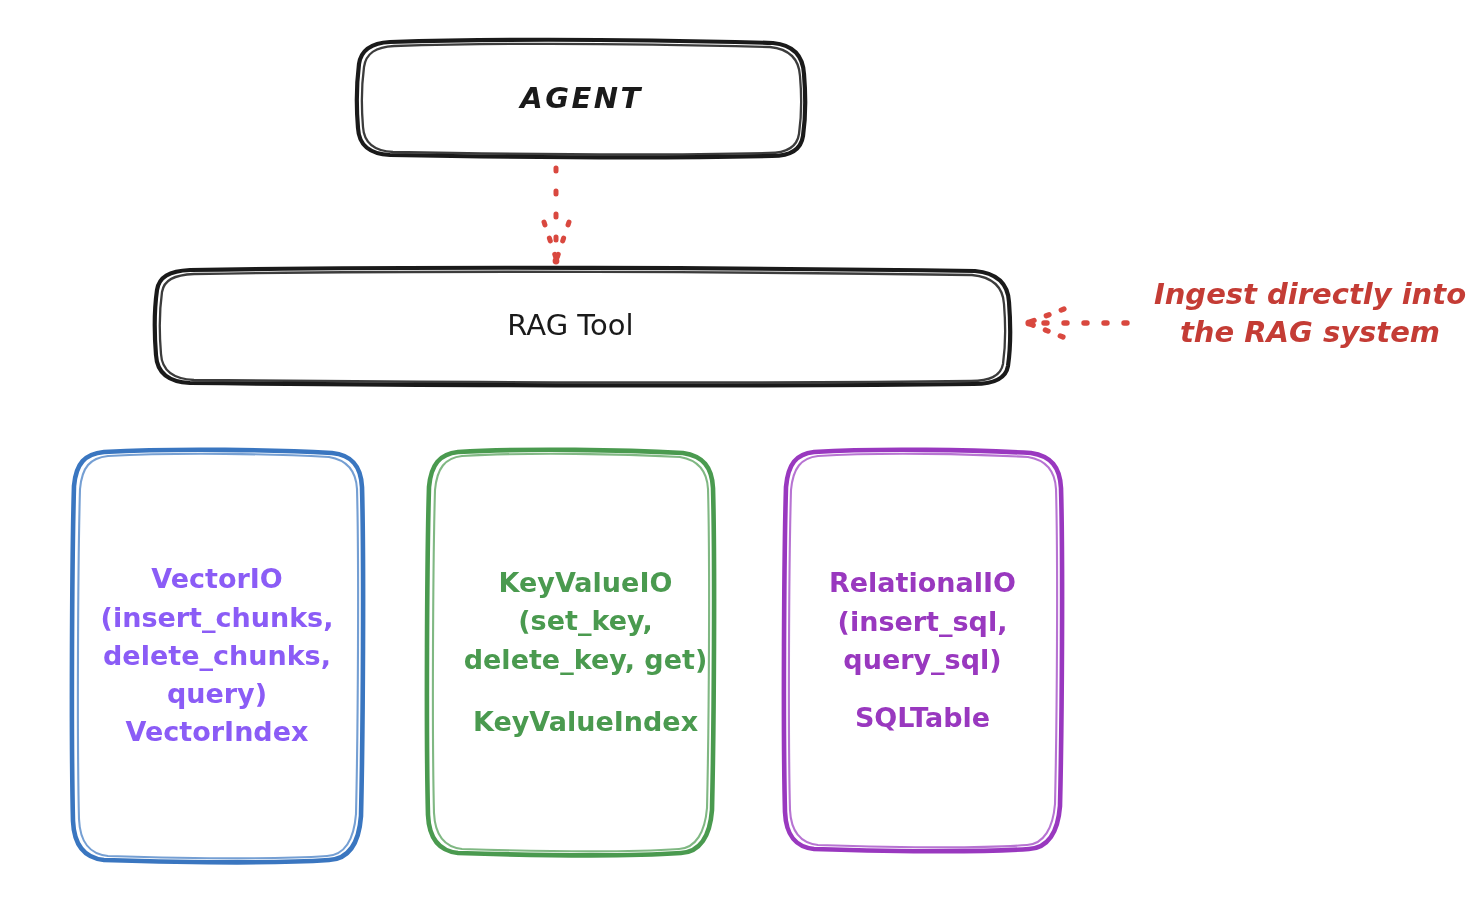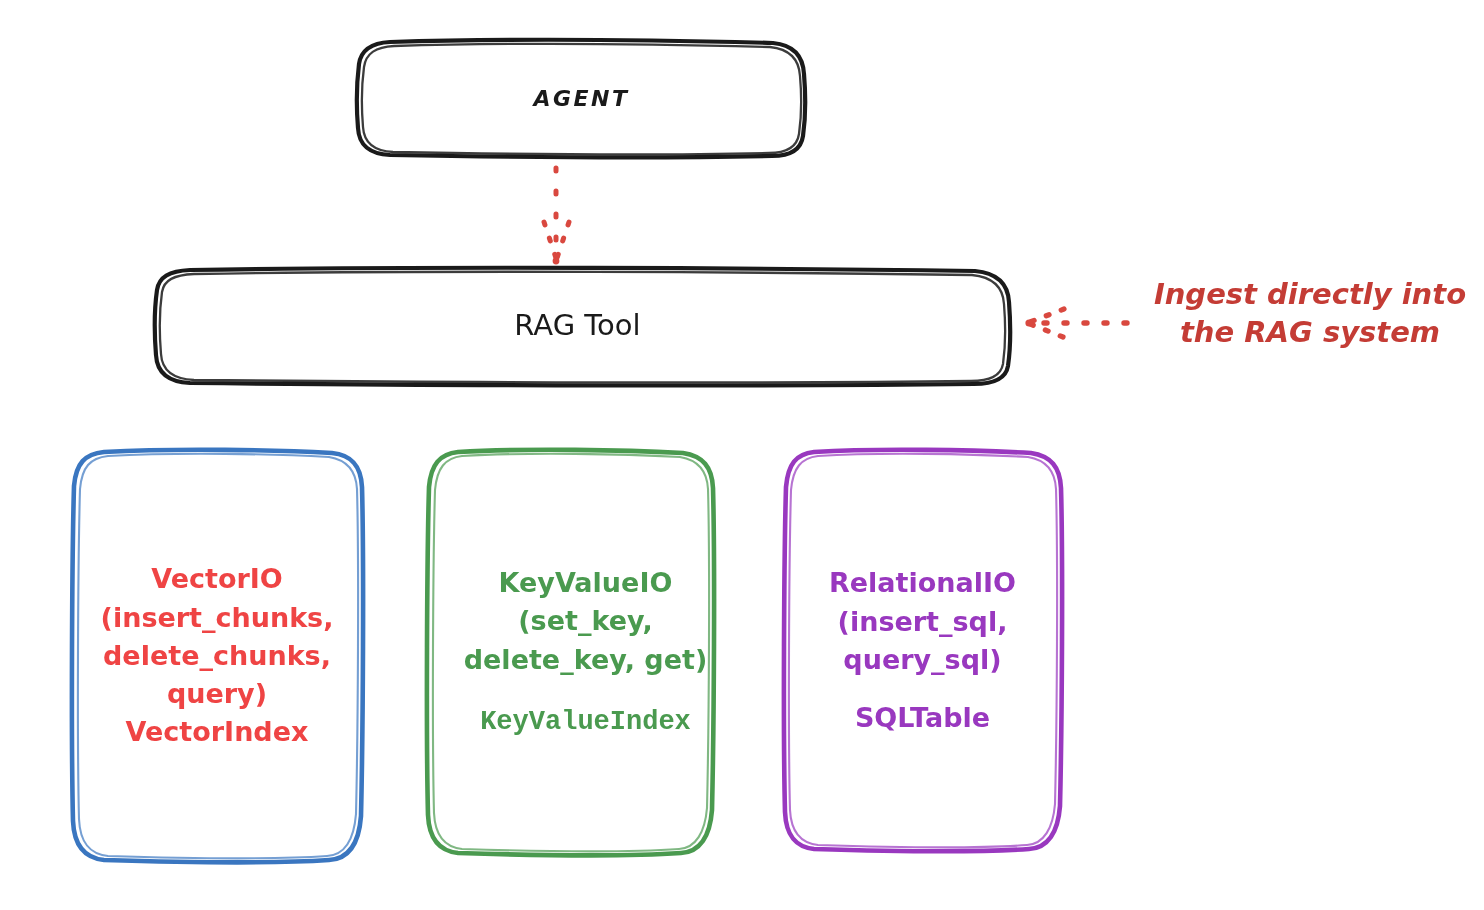--- a/index.html
+++ b/index.html
@@ -36,29 +36,29 @@
     white-space: pre-line;
     line-height: 1.36;
     font-family: "DejaVu Sans", sans-serif;
   }
   
   #agent-label {
     left: 358px;
     top: 40px;
     width: 447px;
     height: 117px;
-    font-size: 22px;
+    font-size: 29px;
     font-weight: 600;
     font-style: italic;
     letter-spacing: 2.5px;
     color: #1a1a1a;
   }
   
   #ragtool-label {
-    left: 150px;
+    left: 143px;
     top: 268px;
     width: 855px;
     height: 115px;
     font-size: 29px;
     font-weight: 500;
     color: #1a1a1a;
   }
   
   #annotation-label {
     left: 1140px;
@@ -82,38 +82,38 @@
   .store-api {
     margin: 0;
   }
   .store-impl {
   }
   #vectorio-label {
     left: 72px;
     top: 450px;
     width: 290px;
     height: 412px;
-    color: #ef4444;
+    color: #8b5cf6;
   }
   #keyvalueio-label {
     left: 426px;
     top: 450px;
     width: 287px;
     height: 405px;
     color: #4a9a4f;
     padding-left: 16px;
   }
   #relationalio-label {
     left: 784px;
     top: 450px;
     width: 277px;
     height: 402px;
     color: #9938bf;
   }
-  #keyvalueio-label .store-impl { margin-top: 24px; font-family: Liberation Mono, monospace; }
+  #keyvalueio-label .store-impl { margin-top: 24px; }
   #relationalio-label .store-impl { margin-top: 20px; }
 </style>
 </head>
 <body>
 
 <div id="canvas">
 
   <svg id="sketch" viewBox="0 0 1484 910" xmlns="http://www.w3.org/2000/svg">
 
     <g>

